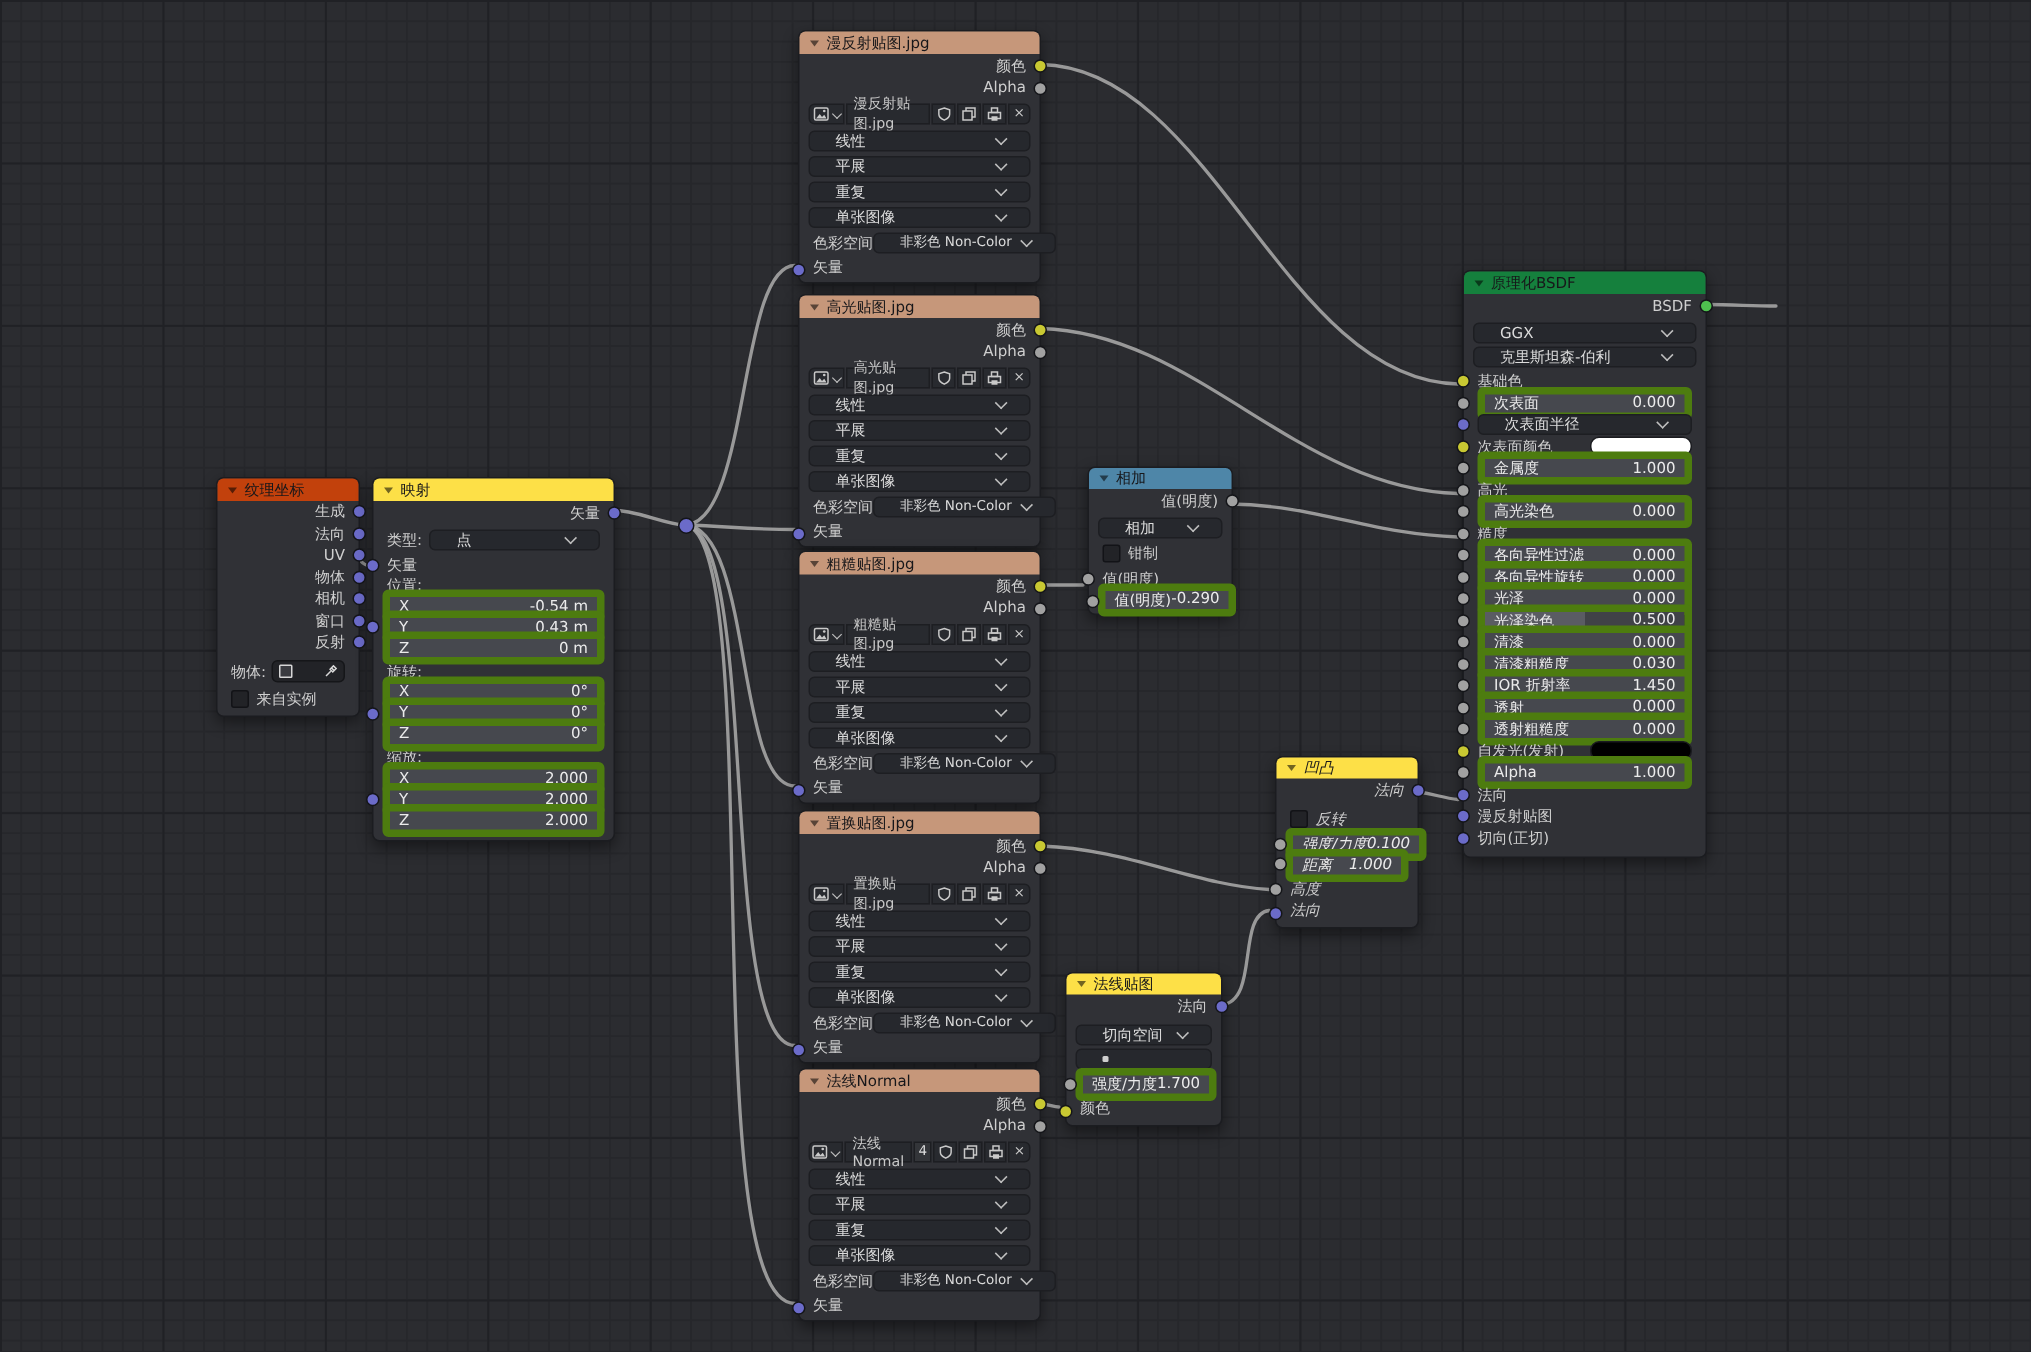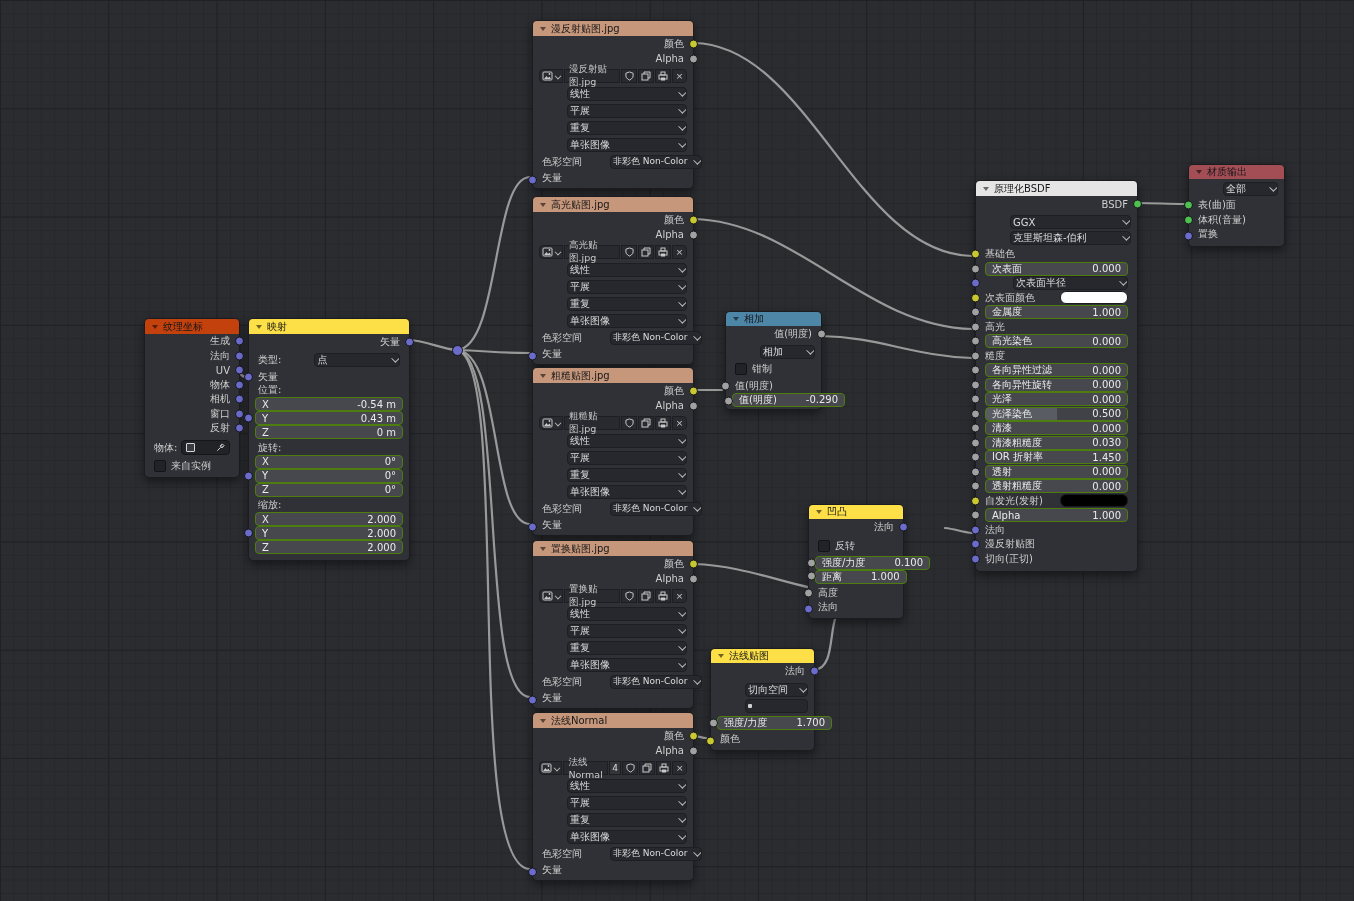--- a/index.html
+++ b/index.html
@@ -16,37 +16,37 @@
   #wires{position:absolute;left:0;top:0;width:1354px;height:901px;z-index:1;pointer-events:none;}
   #wires path{fill:none;stroke:#a3a3a3;stroke-width:2.2;stroke-linecap:round;opacity:.92;}
 
   .node{position:absolute;z-index:2;background:#303136;border:1px solid #1b1c20;border-radius:5px;
     box-shadow:0 4px 10px rgba(0,0,0,.45);font-size:10px;color:#d4d4d4;}
   .hdr{height:15px;border-radius:4px 4px 0 0;display:flex;align-items:center;gap:5px;padding:0 7px;
     color:#17171a;font-size:10px;white-space:nowrap;overflow:hidden;}
   .tri{width:0;height:0;border-left:3.5px solid transparent;border-right:3.5px solid transparent;
     border-top:4.5px solid rgba(0,0,0,.55);flex:0 0 auto;}
   .h-tex{background:#c6977a}.h-in{background:#c2410c}.h-out{background:#a34d55}
-  .h-vec{background:#fde047}.h-cnv{background:#4e86a8}.h-shd{background:#e5e5e5}
+  .h-vec{background:#fde047}.h-cnv{background:#4e86a8}.h-shd{background:#15803d}
 
   .row{position:relative;display:flex;align-items:center;padding:0 9px;height:14.5px;}
   .row.out{justify-content:flex-end;}
   .lbl{color:#cfcfcf;white-space:nowrap;}
   .sk{position:absolute;width:7px;height:7px;border-radius:50%;border:1.2px solid #141519;
     top:50%;transform:translateY(-50%);z-index:3;}
   .sk.l{left:-5px}.sk.r{right:-5px}
   .sk.c{background:#c8c832}.sk.g{background:#a1a1a1}.sk.v{background:#6b6bc9}.sk.s{background:#4fc04f}
 
   .widget{background:#26282d;border:1px solid #1d1e22;border-radius:4px;height:12px;
-    display:flex;align-items:center;padding:0 2px;color:#dcdcdc;white-space:nowrap;overflow:hidden;margin-left:28px;}
+    display:flex;align-items:center;padding:0 17px;color:#dcdcdc;white-space:nowrap;overflow:hidden;}
   .dd{justify-content:space-between;flex:1;}
   .chev{width:5px;height:5px;border-right:1.4px solid #bfbfbf;border-bottom:1.4px solid #bfbfbf;
     transform:rotate(45deg) translateY(-2px);flex:0 0 auto;margin-left:4px;}
-  .field{background:#46484e;border:1px solid #4d7c0f;border-radius:4px;height:12px;flex:1;
-    display:flex;align-items:center;justify-content:space-between;padding:0 6px;color:#ebebeb;white-space:nowrap;gap:29px;}
+  .field{background:#46484e;border:5px solid #4d7c0f;border-radius:4px;height:12px;flex:1;
+    display:flex;align-items:center;justify-content:space-between;padding:0 6px;color:#ebebeb;white-space:nowrap;}
   .half{background:linear-gradient(to right,#5a5c63 0 50%,#404247 50%);}
   .swatch{height:11px;flex:0 0 66px;border-radius:6px;border:1px solid #1a1b1f;margin-left:auto;}
   .checkbox{width:10px;height:10px;background:#222327;border:1px solid #121317;border-radius:2px;margin-right:5px;flex:0 0 auto;}
   .seclbl{padding:0 9px;height:12.5px;display:flex;align-items:center;color:#cfcfcf;}
   .mt3{margin-top:3px}.mt4{margin-top:4px}.mt5{margin-top:5px}
 
   
   .imgrow{display:flex;align-items:center;gap:1px;margin:3px 6px;height:14px;}
   .ibtn{background:#282a2f;border:1px solid #1d1e22;height:14px;display:flex;align-items:center;
     justify-content:center;color:#c9c9c9;box-sizing:border-box;}
@@ -682,21 +682,21 @@
       </div>
     <div class="row" style="padding:0 6px 3px 6px;height:13px">
         <i class="sk l g" style="left:-2px"></i>
         <div class="field">
           <span>值(明度)</span>
           <span>-0.290</span>
         </div>
       </div>
   </div>
 
-  <div class="node" style="left:808px;top:504px;width:94px;">
+  <div class="node" style="left:850px;top:504px;width:94px;font-style:italic;">
     <div class="hdr h-vec" style="height:14px">
         <i class="tri"></i>
         <span>凹凸</span>
       </div>
     <div class="row out" style="height:15px">
         <span class="lbl">法向</span>
         <i class="sk r v"></i>
       </div>
     <div class="row mt5" style="height:14px">
         <span class="checkbox"></span>
@@ -910,38 +910,14 @@
           <i class="sk l v"></i>
           <span class="lbl">漫反射贴图</span>
         </div>
       <div class="row">
           <i class="sk l v"></i>
           <span class="lbl">切向(正切)</span>
         </div>
     </div>
   </div>
 
-  <div class="node" style="left:1188px;top:164px;width:95px;">
-    <div class="hdr h-out" style="height:14px">
-        <i class="tri"></i>
-        <span>材质输出</span>
-      </div>
-    <div class="row mt4" style="padding:0 6px;height:12px">
-        <div class="widget dd">
-          <span>全部</span>
-          <i class="chev"></i>
-        </div>
-      </div>
-    <div class="row mt3">
-        <i class="sk l s"></i>
-        <span class="lbl">表(曲)面</span>
-      </div>
-    <div class="row">
-        <i class="sk l s"></i>
-        <span class="lbl">体积(音量)</span>
-      </div>
-    <div class="row" style="padding-bottom:4px">
-        <i class="sk l v"></i>
-        <span class="lbl">置换</span>
-      </div>
-  </div>
 
 </div>
 
 </body></html>

